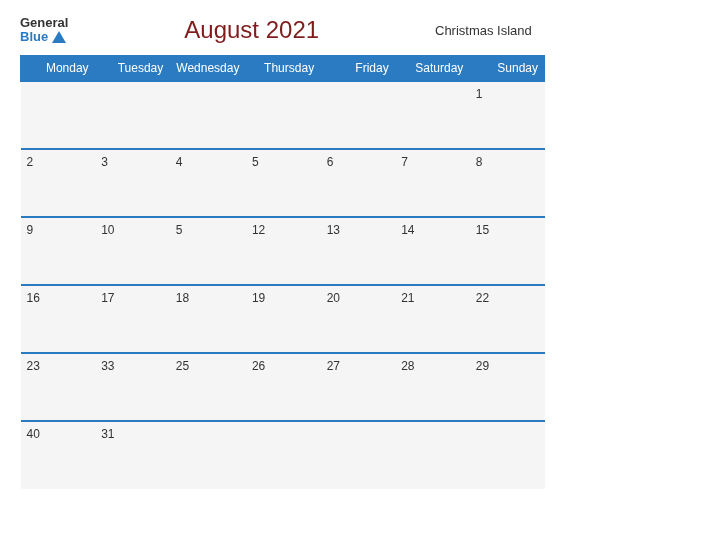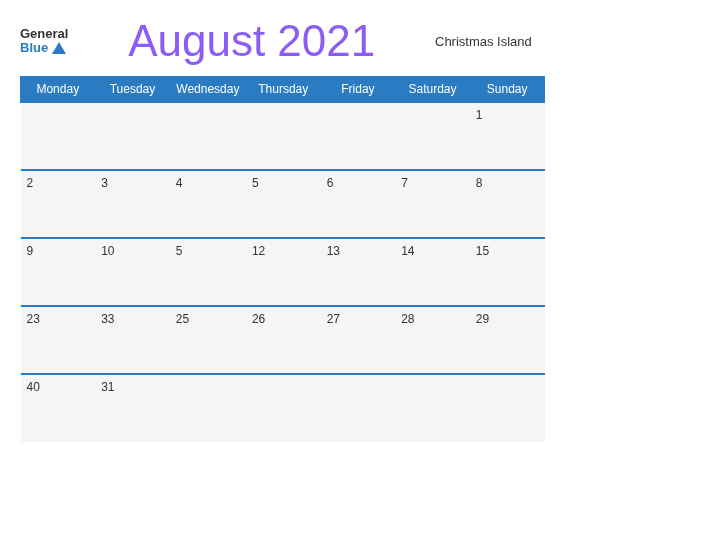--- a/index.html
+++ b/index.html
@@ -45,44 +45,44 @@
     }
     .logo-triangle {
       width: 0;
       height: 0;
       border-left: 7px solid transparent;
       border-right: 7px solid transparent;
       border-bottom: 12px solid #2a7bc2;
       margin-left: 2px;
     }
     .month-title {
-      font-size: 44px;
+      font-size: 24px;
       font-weight: normal;
-      color: #8b5cf6;
+      color: #7f1d1d;
       text-align: center;
       flex: 1;
     }
     .location {
       font-size: 13px;
       color: #333;
       text-align: left;
       min-width: 110px;
     }
     
     .calendar {
       width: 100%;
       border-collapse: collapse;
     }
     .calendar thead tr th {
       background: #2a7bc2;
       color: #fff;
       font-size: 12px;
       font-weight: normal;
       padding: 5px 6px;
-      text-align: center;
+      text-align: right;
       border: 1px solid #2a7bc2;
     }
     .calendar tbody tr {
       height: 68px;
     }
     .calendar tbody tr td {
       vertical-align: top;
       padding: 5px 6px;
       font-size: 12px;
       color: #333;
@@ -154,20 +154,29 @@
         <tr>
           <td><span class="day-num">9</span></td>
           <td><span class="day-num">10</span></td>
           <td><span class="day-num">5</span></td>
           <td><span class="day-num">12</span></td>
           <td><span class="day-num">13</span></td>
           <td><span class="day-num">14</span></td>
           <td><span class="day-num">15</span></td>
         </tr>
         <tr>
+          <td><span class="day-num">16</span></td>
+          <td><span class="day-num">17</span></td>
+          <td><span class="day-num">18</span></td>
+          <td><span class="day-num">19</span></td>
+          <td><span class="day-num">20</span></td>
+          <td><span class="day-num">21</span></td>
+          <td><span class="day-num">22</span></td>
+        </tr>
+        <tr>
           <td><span class="day-num">23</span></td>
           <td><span class="day-num">33</span></td>
           <td><span class="day-num">25</span></td>
           <td><span class="day-num">26</span></td>
           <td><span class="day-num">27</span></td>
           <td><span class="day-num">28</span></td>
           <td><span class="day-num">29</span></td>
         </tr>
         <tr>
           <td><span class="day-num">40</span></td>

